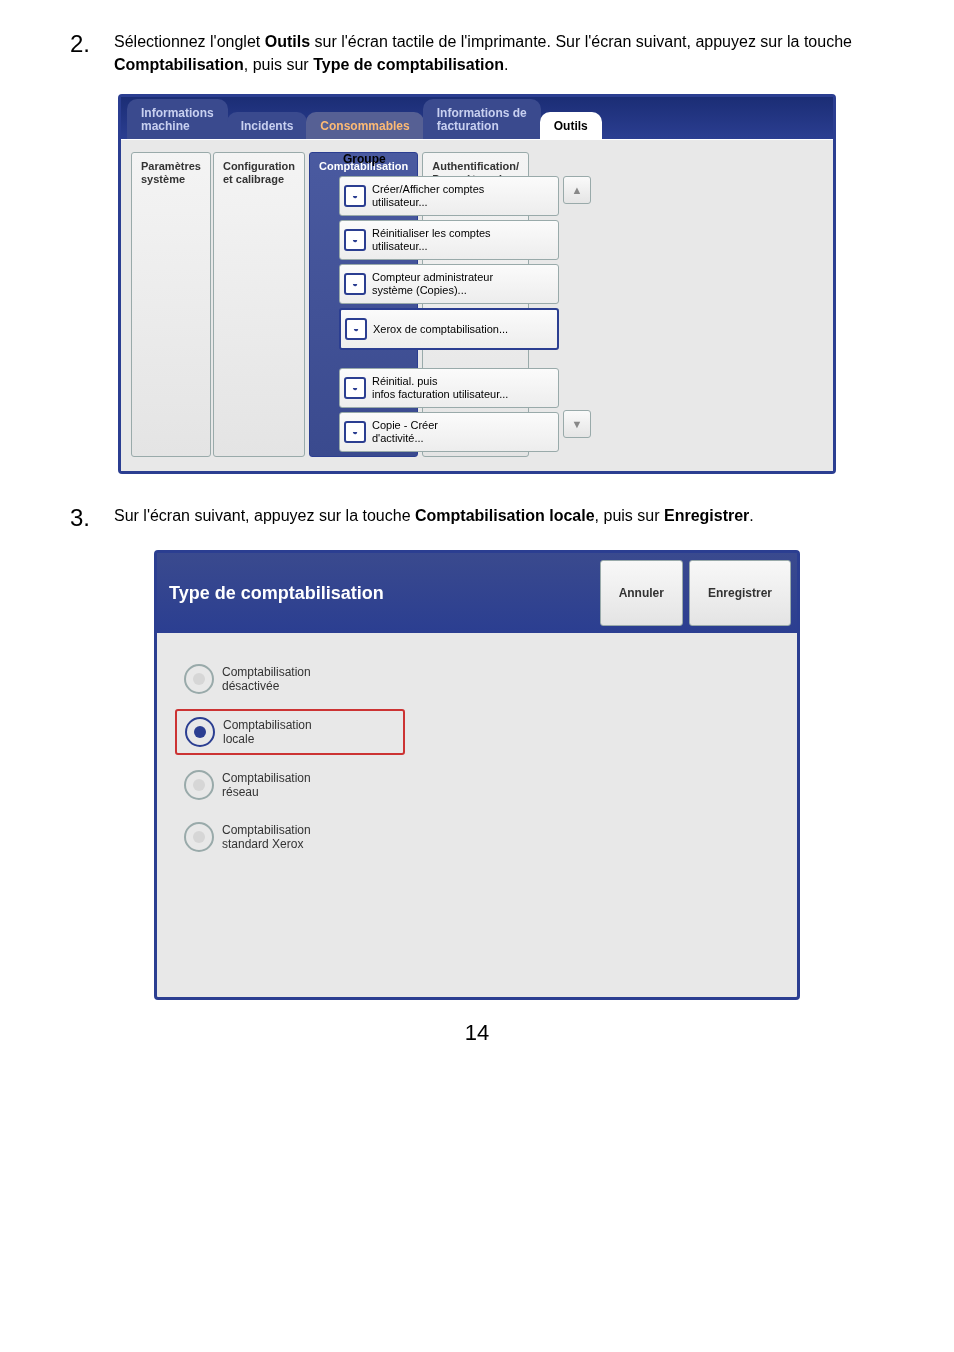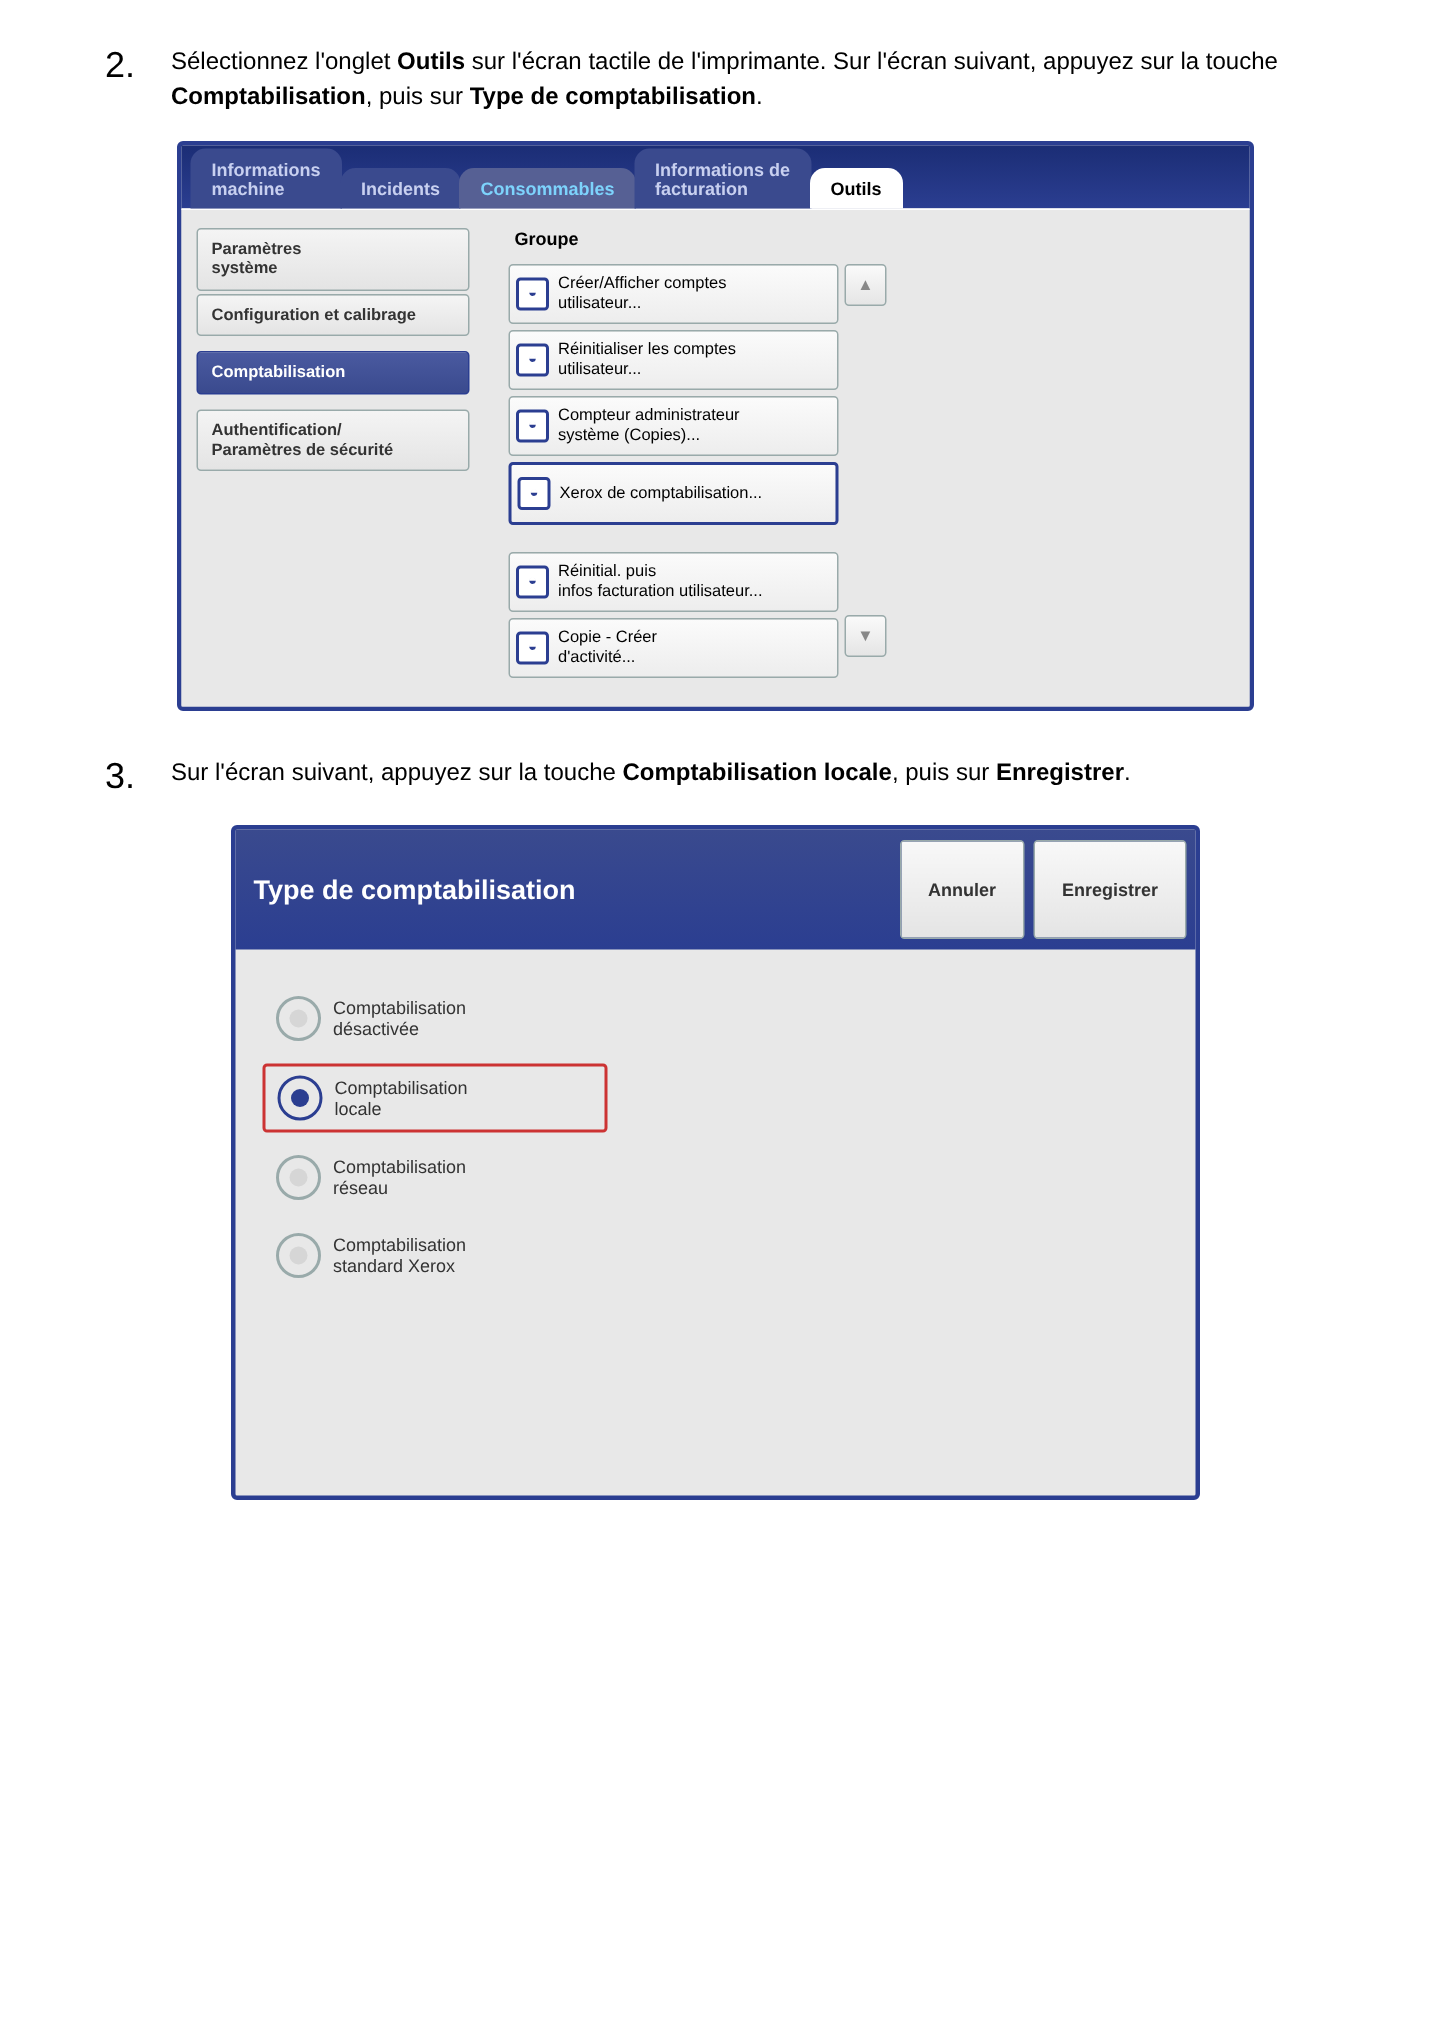--- a/index.html
+++ b/index.html
@@ -8,23 +8,23 @@
   .stepnum{font-size:24px;min-width:30px;text-align:right}
   .stepbody{font-size:16px;line-height:1.45;flex:1}
   .stepbody b{font-weight:700}
   .pagenum{text-align:center;font-size:22px;margin-top:20px}
   
   .panel1{width:712px;margin:18px auto 30px;border:3px solid #2b3e91;border-radius:4px;background:#e8e8e8}
   .tabs{display:flex;align-items:flex-end;height:42px;background:linear-gradient(#1b2d75,#2b3e91);padding:0 6px;gap:0}
   .tab{position:relative;padding:8px 14px 6px;font-size:12px;color:#b9c1e6;font-weight:700;line-height:1.1;border-top-left-radius:10px;border-top-right-radius:10px;margin-right:-1px}
   .tab.active{background:#fff;color:#000;font-weight:700;z-index:2}
   .tab.deep{background:#3a4a8e;color:#c8d0f0}
-  .tab.dark{background:#566094;color:#7dd3fc}
+  .tab.dark{background:#566094;color:#fdba74}
   .p1body{background:#e8e8e8;display:flex;min-height:320px;border-top:1px solid #fff}
-  .sidew{width:182px;padding:12px 10px 14px;display:flex;flex-direction:column;gap:2px}
+  .sidew{width:182px;padding:12px 10px 14px;display:flex;gap:2px}
   .sideitem{border:1px solid #9aa;border-radius:3px;padding:7px 9px;font-size:11px;font-weight:700;color:#333;background:linear-gradient(#f4f4f4,#e4e4e4);line-height:1.15}
   .sideitem.sel{background:linear-gradient(#4a5aa0,#3a4a8e);color:#fff;border-color:#2b3e91}
   .sidegap{height:6px}
   .mainarea{flex:1;padding:12px 16px 19px;position:relative}
   .grouplab{font-size:12px;font-weight:700;margin:0 0 10px 4px}
   .listwrap{display:flex;gap:4px}
   .listcol{display:flex;flex-direction:column;gap:4px;width:220px}
   .litem{display:flex;align-items:center;border:1px solid #9aa;border-radius:3px;background:linear-gradient(#fbfbfb,#ededed);padding:4px 8px 4px 4px;font-size:11px;line-height:1.2;min-height:30px}
   .litem.sel{border:2px solid #2b3e91}
   .iconsq{width:18px;height:18px;border:2px solid #2b3e91;border-radius:3px;margin-right:6px;display:flex;align-items:center;justify-content:center;font-size:10px;color:#2b3e91;flex-shrink:0;background:#fff}
@@ -161,13 +161,14 @@
       <div class="radiorow">
         <span class="radio">
             <span class="inner"></span>
           </span>
         <span class="rlabel" style="white-space:pre-line">Comptabilisation
 standard Xerox</span>
       </div>
     </div>
   </div>
 
+  <div class="pagenum">14</div>
 </div>
 
 </body></html>

